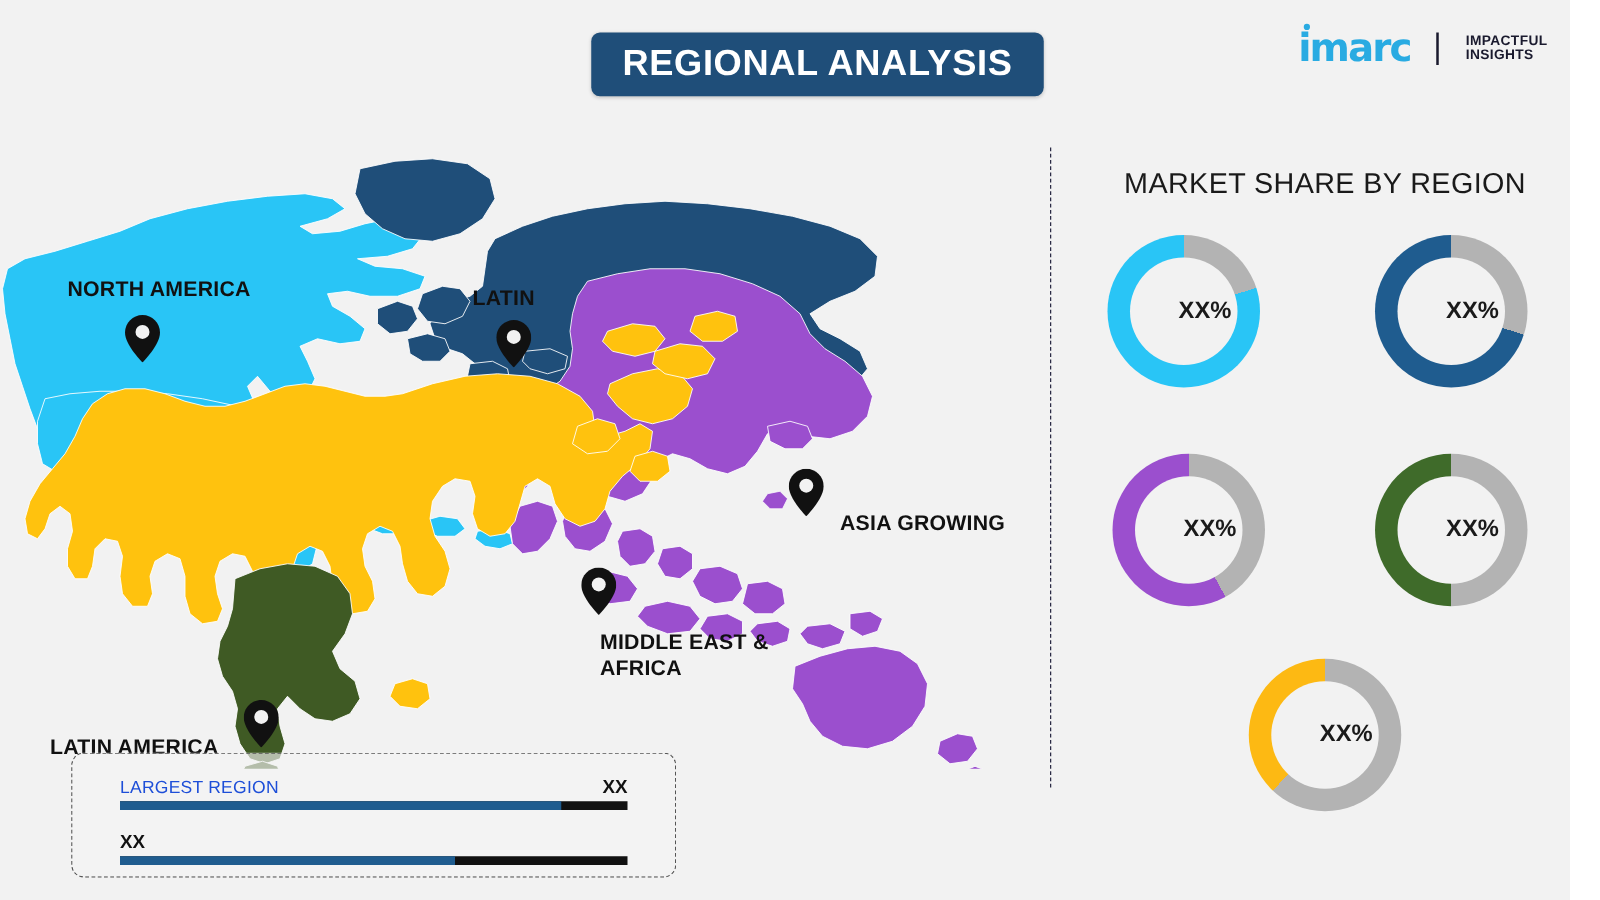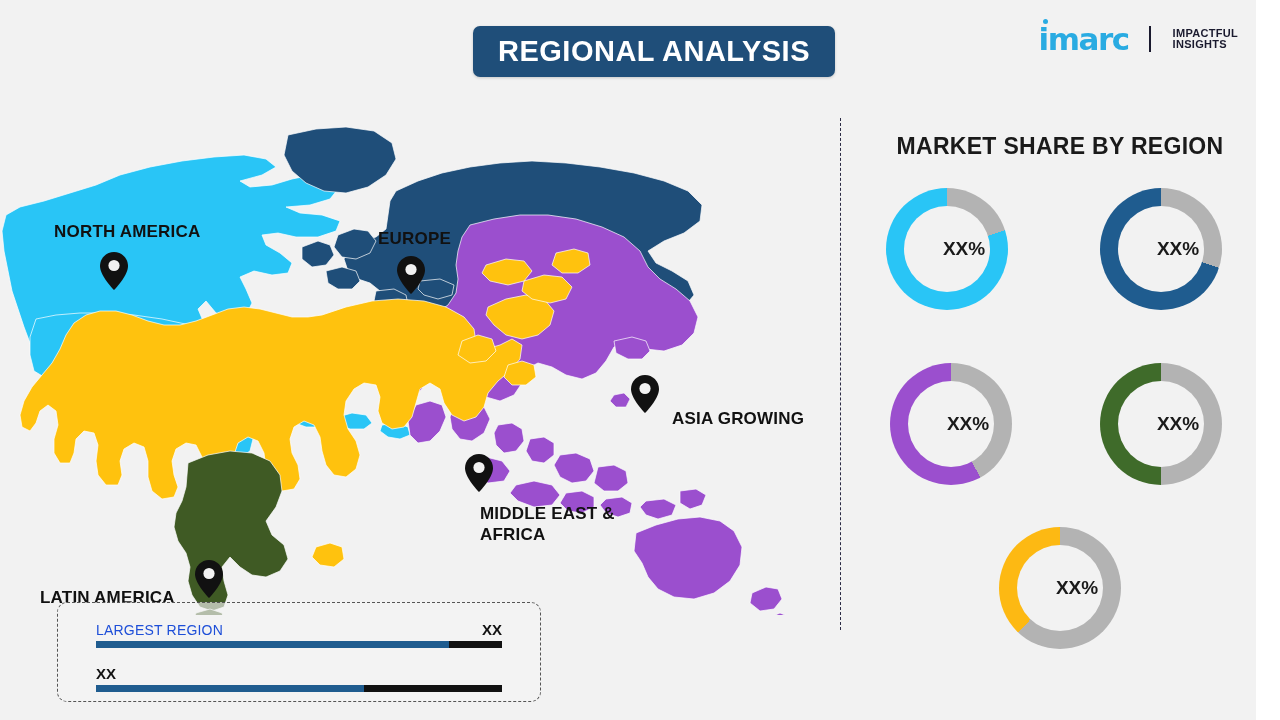--- a/index.html
+++ b/index.html
@@ -186,21 +186,21 @@
 
   
   #share-title {
     position: absolute;
     left: 840px;
     top: 133px;
     width: 440px;
     text-align: center;
     color: #1a1a1a;
     font-size: 23px;
-    font-weight: bold;
+    font-weight: normal;
     letter-spacing: 0.3px;
   }
   .donut {
     position: absolute;
     width: 122px;
     height: 122px;
   }
   .donut .hole {
     position: absolute;
     left: 18px;
@@ -359,21 +359,21 @@
         <path d="M200 548 L212 544 L222 548 L224 560 L216 570 L204 572 L196 564 L194 554 Z"></path>
         <path d="M204 574 L214 572 L222 578 L220 588 L210 594 L200 590 L198 580 Z"></path>
       </g>
 
       <g fill="#9b4fce" stroke="#ffffff" stroke-width="0.6">
         <path d="M614 300 L624 298 L630 304 L626 312 L616 312 L610 306 Z"></path>
       </g>
     </svg>
 
     <div class="map-label" id="label-north-america">NORTH AMERICA</div>
-    <div class="map-label" id="label-europe">EUROPE</div>
+    <div class="map-label" id="label-europe">LATIN</div>
     <div class="map-label" id="label-asia-pacific">ASIA GROWING</div>
     <div class="map-label" id="label-mea">MIDDLE EAST &amp;
 AFRICA</div>
     <div class="map-label" id="label-latin-america">LATIN AMERICA</div>
 
     <svg class="pin" id="pin-north-america" viewBox="0 0 28 38">
       <path d="M14 0 C6.3 0 0 6.3 0 14 C0 24 14 38 14 38 C14 38 28 24 28 14 C28 6.3 21.7 0 14 0 Z" fill="#111111"></path>
       <circle cx="14" cy="13.5" r="5.6" fill="#f2f2f2"></circle>
     </svg>
     <svg class="pin" id="pin-europe" viewBox="0 0 28 38">

